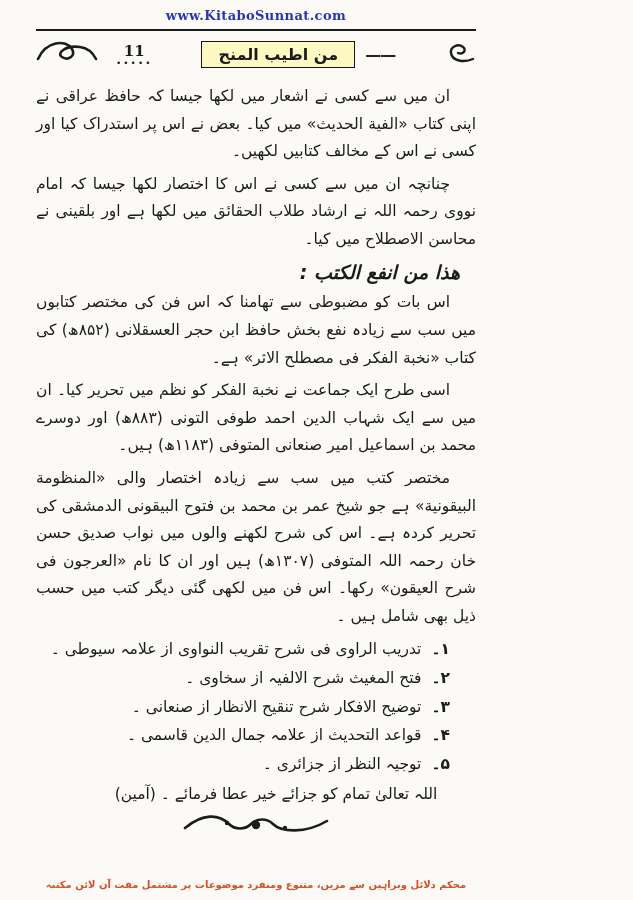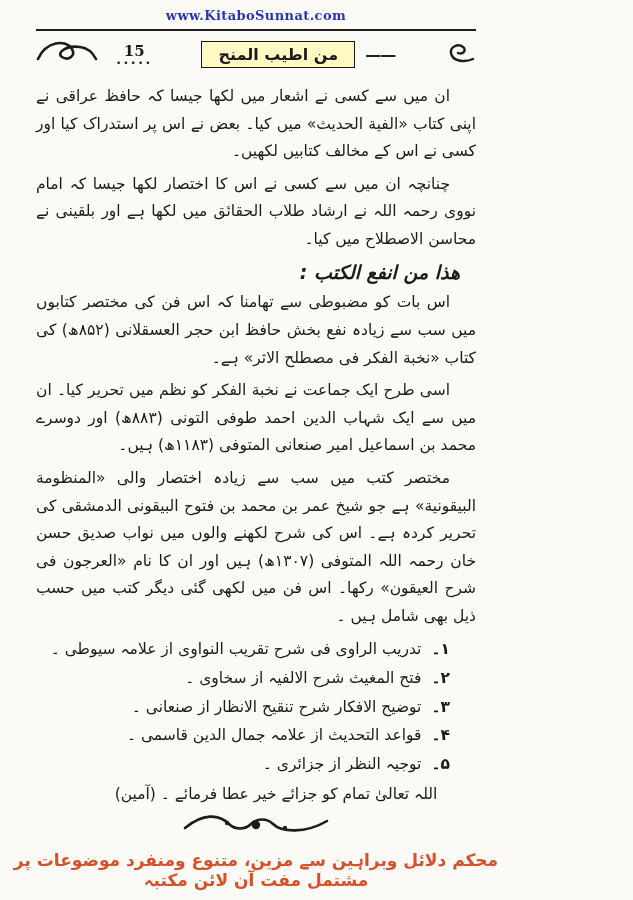--- a/index.html
+++ b/index.html
@@ -76,39 +76,39 @@
   }
   .ornament-wrap { text-align: center; margin-top: 8px; }
 
   .footer-line {
     position: absolute;
     left: 0; right: 0; bottom: 10px;
     text-align: center;
     direction: rtl;
     color: #d4512a;
     font-weight: bold;
-    font-size: 17px;
+    font-size: 10px;
   }
 </style>
 </head>
 <body>
 
 <div class="page">
 
   <div class="site-link">www.KitaboSunnat.com</div>
   <div class="top-rule"></div>
 
   <div class="header-row">
     <span class="swash">
       <svg width="62" height="30" viewBox="0 0 62 30">
         <path d="M2 22 C 10 4, 30 2, 36 12 C 40 19, 32 24, 26 20 C 20 16, 30 8, 44 10 C 52 11, 57 16, 60 22" fill="none" stroke="#1c1c1c" stroke-width="2.6" stroke-linecap="round"></path>
       </svg>
     </span>
     <span class="pagenum-col">
-      <span class="page-number">15</span>
+      <span class="page-number">11</span>
       <span class="dots">•••••</span>
     </span>
     <span class="spacer"></span>
     <span class="title-box">من اطيب المنح</span>
     <span class="dash-marks">——</span>
     <span class="spacer"></span>
     <span class="corner-curl">
       <svg width="30" height="26" viewBox="0 0 30 26">
         <path d="M27 20 C 18 24, 6 22, 5 14 C 4 8, 12 4, 17 8 C 21 11, 17 16, 12 14" fill="none" stroke="#1c1c1c" stroke-width="2.4" stroke-linecap="round"></path>
       </svg>

